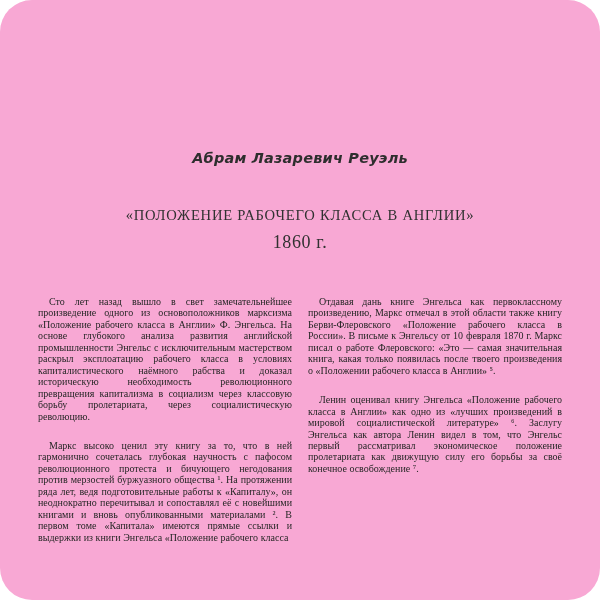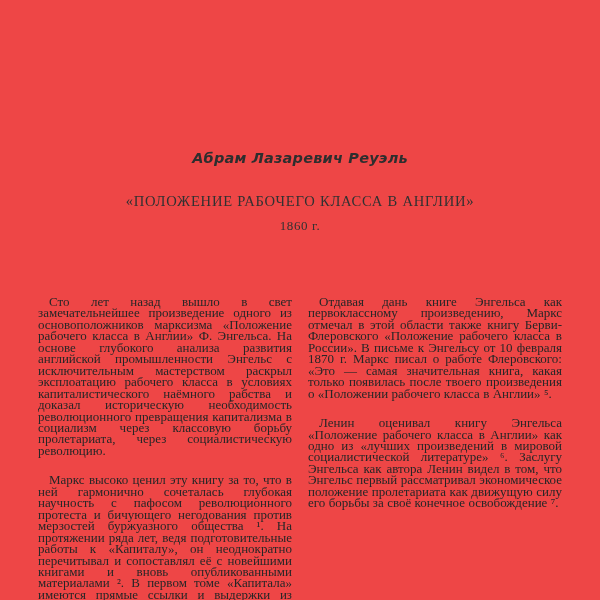--- a/index.html
+++ b/index.html
@@ -13,22 +13,23 @@
     overflow: hidden;
     font-family: "Liberation Serif", "DejaVu Serif", serif;
     color: #1a1a1a;
     -webkit-font-smoothing: antialiased;
   }
 
   #page {
     position: relative;
     width: 600px;
     height: 600px;
-    background: #ef4444;
+    background: #f9a8d4;
     overflow: hidden;
+    border-radius: 32px;
   }
 
   
   .masthead {
     position: absolute;
     left: 38px;
     top: 150px;
     width: 524px;
     text-align: center;
   }
@@ -37,35 +38,35 @@
     font-family: "DejaVu Sans", "Liberation Sans", sans-serif;
     font-weight: bold;
     font-style: italic;
     font-size: 14.5px;
     letter-spacing: 0.2px;
     color: #2b2b2b;
     white-space: nowrap;
   }
 
   .title-block {
-    margin-top: 26px;
+    margin-top: 40px;
   }
 
   .title-line {
     font-family: "Liberation Serif", "DejaVu Serif", serif;
     font-size: 14.6px;
     letter-spacing: 0.75px;
     color: #2e2e2e;
     line-height: 18.5px;
     white-space: nowrap;
   }
 
   .title-year {
     font-family: "Liberation Serif", "DejaVu Serif", serif;
-    font-size: 13px;
+    font-size: 18px;
     letter-spacing: 0.6px;
     color: #2e2e2e;
     margin-top: 7px;
   }
 
   
   .body-area {
     position: absolute;
     left: 38px;
     top: 296px;
@@ -82,21 +83,21 @@
   }
 
   .column {
     width: 254px;
     flex: 0 0 254px;
   }
 
   .para {
     margin: 0;
     font-family: "Liberation Serif", "DejaVu Serif", serif;
-    font-size: 13px;
+    font-size: 10px;
     line-height: 11.45px;
     text-align: justify;
     text-align-last: left;
     color: #232323;
     text-indent: 11px;
     hyphens: manual;
     word-spacing: 0.1px;
   }
 
   .para + .para {

